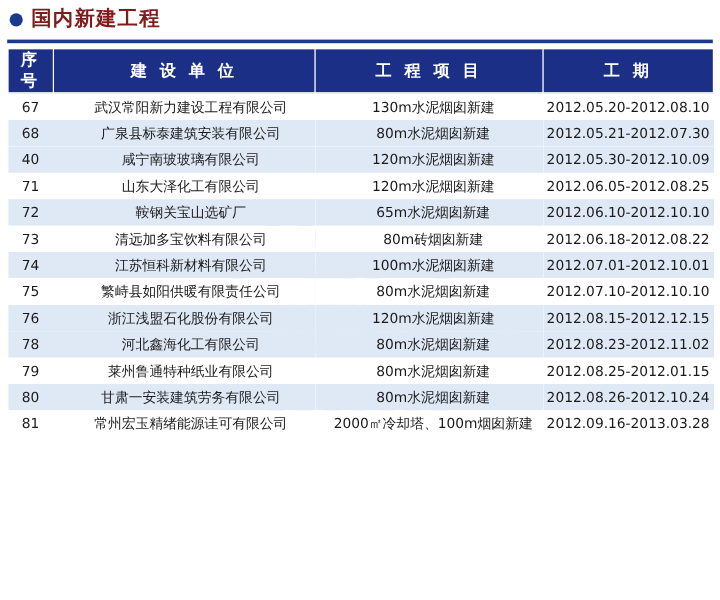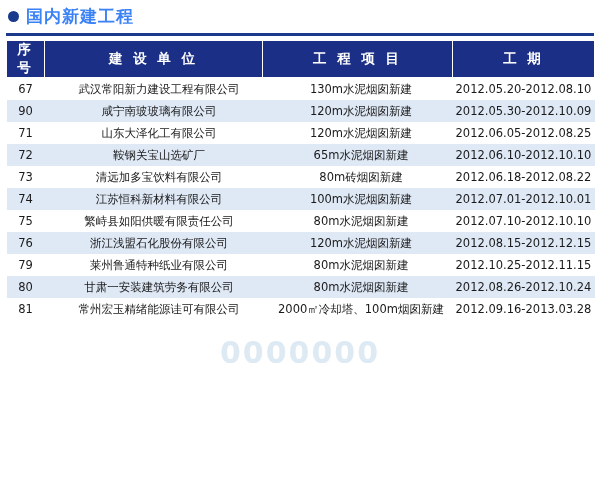--- a/index.html
+++ b/index.html
@@ -73,21 +73,21 @@
     width: 11px;
     height: 11px;
     border-radius: 50%;
     background: #1b3a8c;
     margin-right: 7px;
     flex: 0 0 auto;
   }
   .title-text {
     font-size: 17px;
     font-weight: bold;
-    color: #3b82f6;
+    color: #7f1d1d;
     letter-spacing: 1px;
     line-height: 1;
   }
   .title-underline {
     height: 3px;
     background: #1b3a8c;
     margin: 3px 6px 0 6px;
   }
 
   
@@ -165,21 +165,27 @@
       </tr>
     </thead>
     <tbody id="tbody">
         <tr class="odd">
           <td class="c-no">67</td>
           <td class="c-unit">武汉常阳新力建设工程有限公司</td>
           <td class="c-proj">130m水泥烟囱新建</td>
           <td class="c-date">2012.05.20-2012.08.10</td>
         </tr>
         <tr class="even">
-          <td class="c-no">90</td>
+          <td class="c-no">68</td>
+          <td class="c-unit">广泉县标泰建筑安装有限公司</td>
+          <td class="c-proj">80m水泥烟囱新建</td>
+          <td class="c-date">2012.05.21-2012.07.30</td>
+        </tr>
+        <tr class="even">
+          <td class="c-no">40</td>
           <td class="c-unit">咸宁南玻玻璃有限公司</td>
           <td class="c-proj">120m水泥烟囱新建</td>
           <td class="c-date">2012.05.30-2012.10.09</td>
         </tr>
         <tr class="odd">
           <td class="c-no">71</td>
           <td class="c-unit">山东大泽化工有限公司</td>
           <td class="c-proj">120m水泥烟囱新建</td>
           <td class="c-date">2012.06.05-2012.08.25</td>
         </tr>
@@ -206,25 +212,31 @@
           <td class="c-unit">繁峙县如阳供暖有限责任公司</td>
           <td class="c-proj">80m水泥烟囱新建</td>
           <td class="c-date">2012.07.10-2012.10.10</td>
         </tr>
         <tr class="even">
           <td class="c-no">76</td>
           <td class="c-unit">浙江浅盟石化股份有限公司</td>
           <td class="c-proj">120m水泥烟囱新建</td>
           <td class="c-date">2012.08.15-2012.12.15</td>
         </tr>
+        <tr class="even">
+          <td class="c-no">78</td>
+          <td class="c-unit">河北鑫海化工有限公司</td>
+          <td class="c-proj">80m水泥烟囱新建</td>
+          <td class="c-date">2012.08.23-2012.11.02</td>
+        </tr>
         <tr class="odd">
           <td class="c-no">79</td>
           <td class="c-unit">莱州鲁通特种纸业有限公司</td>
           <td class="c-proj">80m水泥烟囱新建</td>
-          <td class="c-date">2012.10.25-2012.11.15</td>
+          <td class="c-date">2012.08.25-2012.01.15</td>
         </tr>
         <tr class="even">
           <td class="c-no">80</td>
           <td class="c-unit">甘肃一安装建筑劳务有限公司</td>
           <td class="c-proj">80m水泥烟囱新建</td>
           <td class="c-date">2012.08.26-2012.10.24</td>
         </tr>
         <tr class="odd">
           <td class="c-no">81</td>
           <td class="c-unit">常州宏玉精绪能源诖可有限公司</td>

